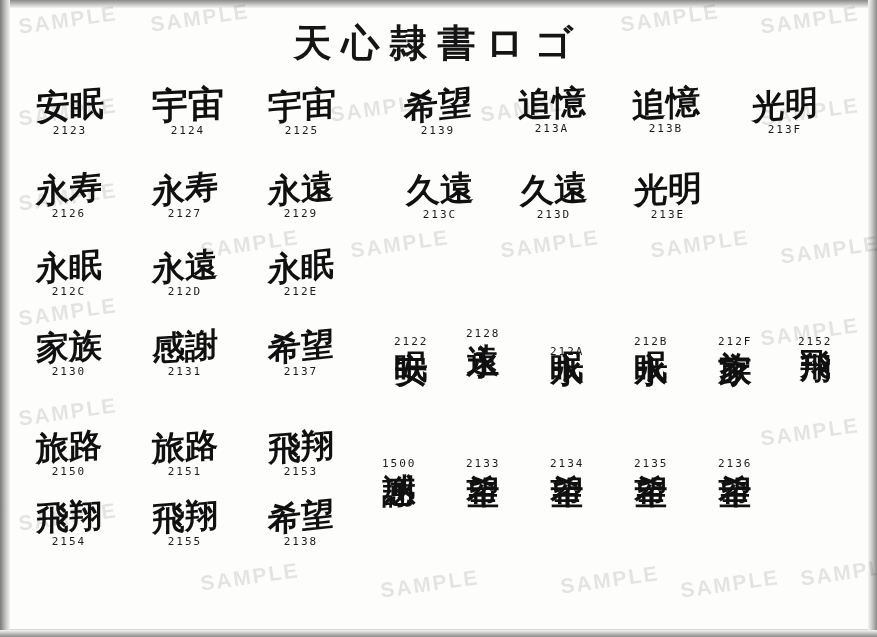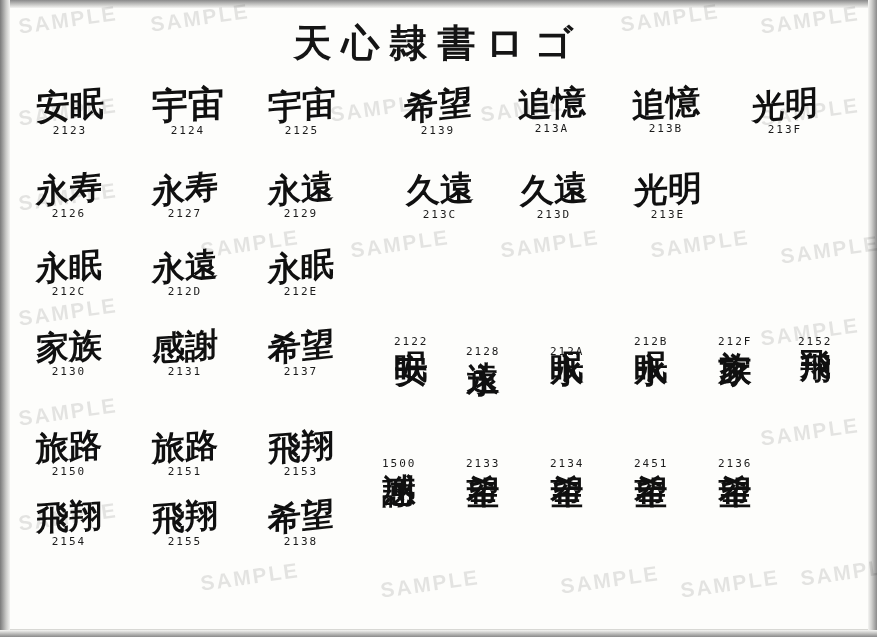--- a/index.html
+++ b/index.html
@@ -197,41 +197,41 @@
       </div>
       <div class="cell" style="left: 152px; top: 330px;">
         <div class="glyphs" style="font-size: 33px; transform: skewY(-4deg);">感謝</div>
         <div class="code">2131</div>
       </div>
       <div class="cell" style="left: 268px; top: 330px;">
         <div class="glyphs" style="font-size: 33px; transform: skewY(-6deg);">希望</div>
         <div class="code">2137</div>
       </div>
       <div class="cell" style="left: 394px; top: 310px;"><div class="glyphs vertical" style="font-size: 33px;">安眠</div><div class="code" style="margin-top: 6px;">2122</div></div>
-      <div class="cell" style="left: 466px; top: 320px;"><div class="glyphs vertical" style="font-size: 33px;">永遠</div><div class="code" style="margin-top: 6px;">2128</div></div>
+      <div class="cell" style="left: 466px; top: 302px;"><div class="glyphs vertical" style="font-size: 33px;">永遠</div><div class="code" style="margin-top: 6px;">2128</div></div>
       <div class="cell" style="left: 550px; top: 310px;"><div class="glyphs vertical" style="font-size: 33px;">永眠</div><div class="code" style="margin-top: 16px;">212A</div></div>
       <div class="cell" style="left: 634px; top: 310px;"><div class="glyphs vertical" style="font-size: 33px;">永眠</div><div class="code" style="margin-top: 6px;">212B</div></div>
       <div class="cell" style="left: 718px; top: 310px;"><div class="glyphs vertical" style="font-size: 33px;">家族</div><div class="code" style="margin-top: 6px;">212F</div></div>
       <div class="cell" style="left: 798px; top: 310px;"><div class="glyphs vertical" style="font-size: 31px;">飛翔</div><div class="code" style="margin-top: 6px;">2152</div></div>
       <div class="cell" style="left: 36px; top: 430px;">
         <div class="glyphs" style="font-size: 33px; transform: skewY(-4deg);">旅路</div>
         <div class="code">2150</div>
       </div>
       <div class="cell" style="left: 152px; top: 430px;">
         <div class="glyphs" style="font-size: 33px; transform: skewY(-4deg);">旅路</div>
         <div class="code">2151</div>
       </div>
       <div class="cell" style="left: 268px; top: 430px;">
         <div class="glyphs" style="font-size: 33px; transform: skewY(-5deg);">飛翔</div>
         <div class="code">2153</div>
       </div>
       <div class="cell" style="left: 382px; top: 432px;"><div class="glyphs vertical" style="font-size: 33px;">感謝</div><div class="code" style="margin-top: 6px;">1500</div></div>
       <div class="cell" style="left: 466px; top: 432px;"><div class="glyphs vertical" style="font-size: 33px;">希望</div><div class="code" style="margin-top: 6px;">2133</div></div>
       <div class="cell" style="left: 550px; top: 432px;"><div class="glyphs vertical" style="font-size: 33px;">希望</div><div class="code" style="margin-top: 6px;">2134</div></div>
-      <div class="cell" style="left: 634px; top: 432px;"><div class="glyphs vertical" style="font-size: 33px;">希望</div><div class="code" style="margin-top: 6px;">2451</div></div>
+      <div class="cell" style="left: 634px; top: 432px;"><div class="glyphs vertical" style="font-size: 33px;">希望</div><div class="code" style="margin-top: 6px;">2135</div></div>
       <div class="cell" style="left: 718px; top: 432px;"><div class="glyphs vertical" style="font-size: 33px;">希望</div><div class="code" style="margin-top: 6px;">2136</div></div>
       <div class="cell" style="left: 36px; top: 500px;">
         <div class="glyphs" style="font-size: 33px; transform: skewY(-4deg);">飛翔</div>
         <div class="code">2154</div>
       </div>
       <div class="cell" style="left: 152px; top: 500px;">
         <div class="glyphs" style="font-size: 33px; transform: skewY(-5deg);">飛翔</div>
         <div class="code">2155</div>
       </div>
       <div class="cell" style="left: 268px; top: 500px;">

